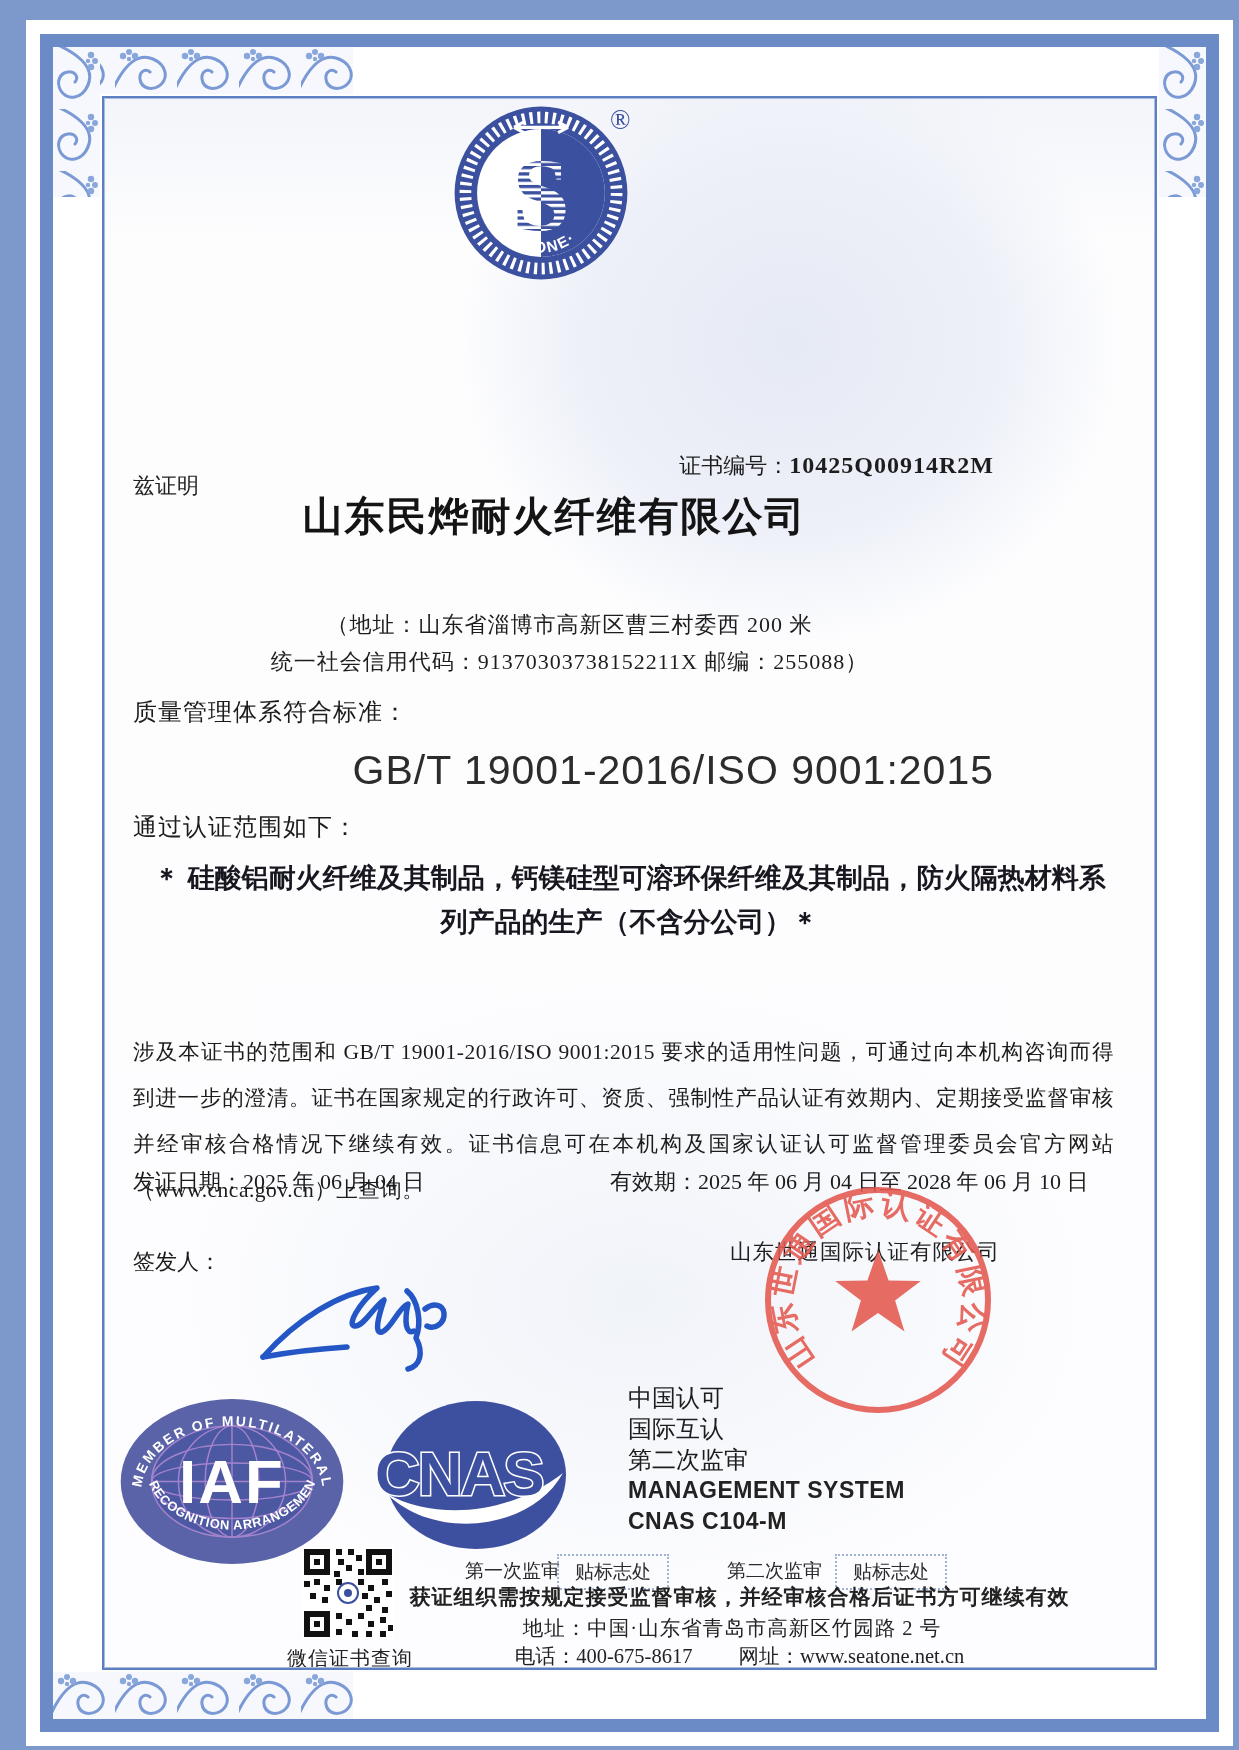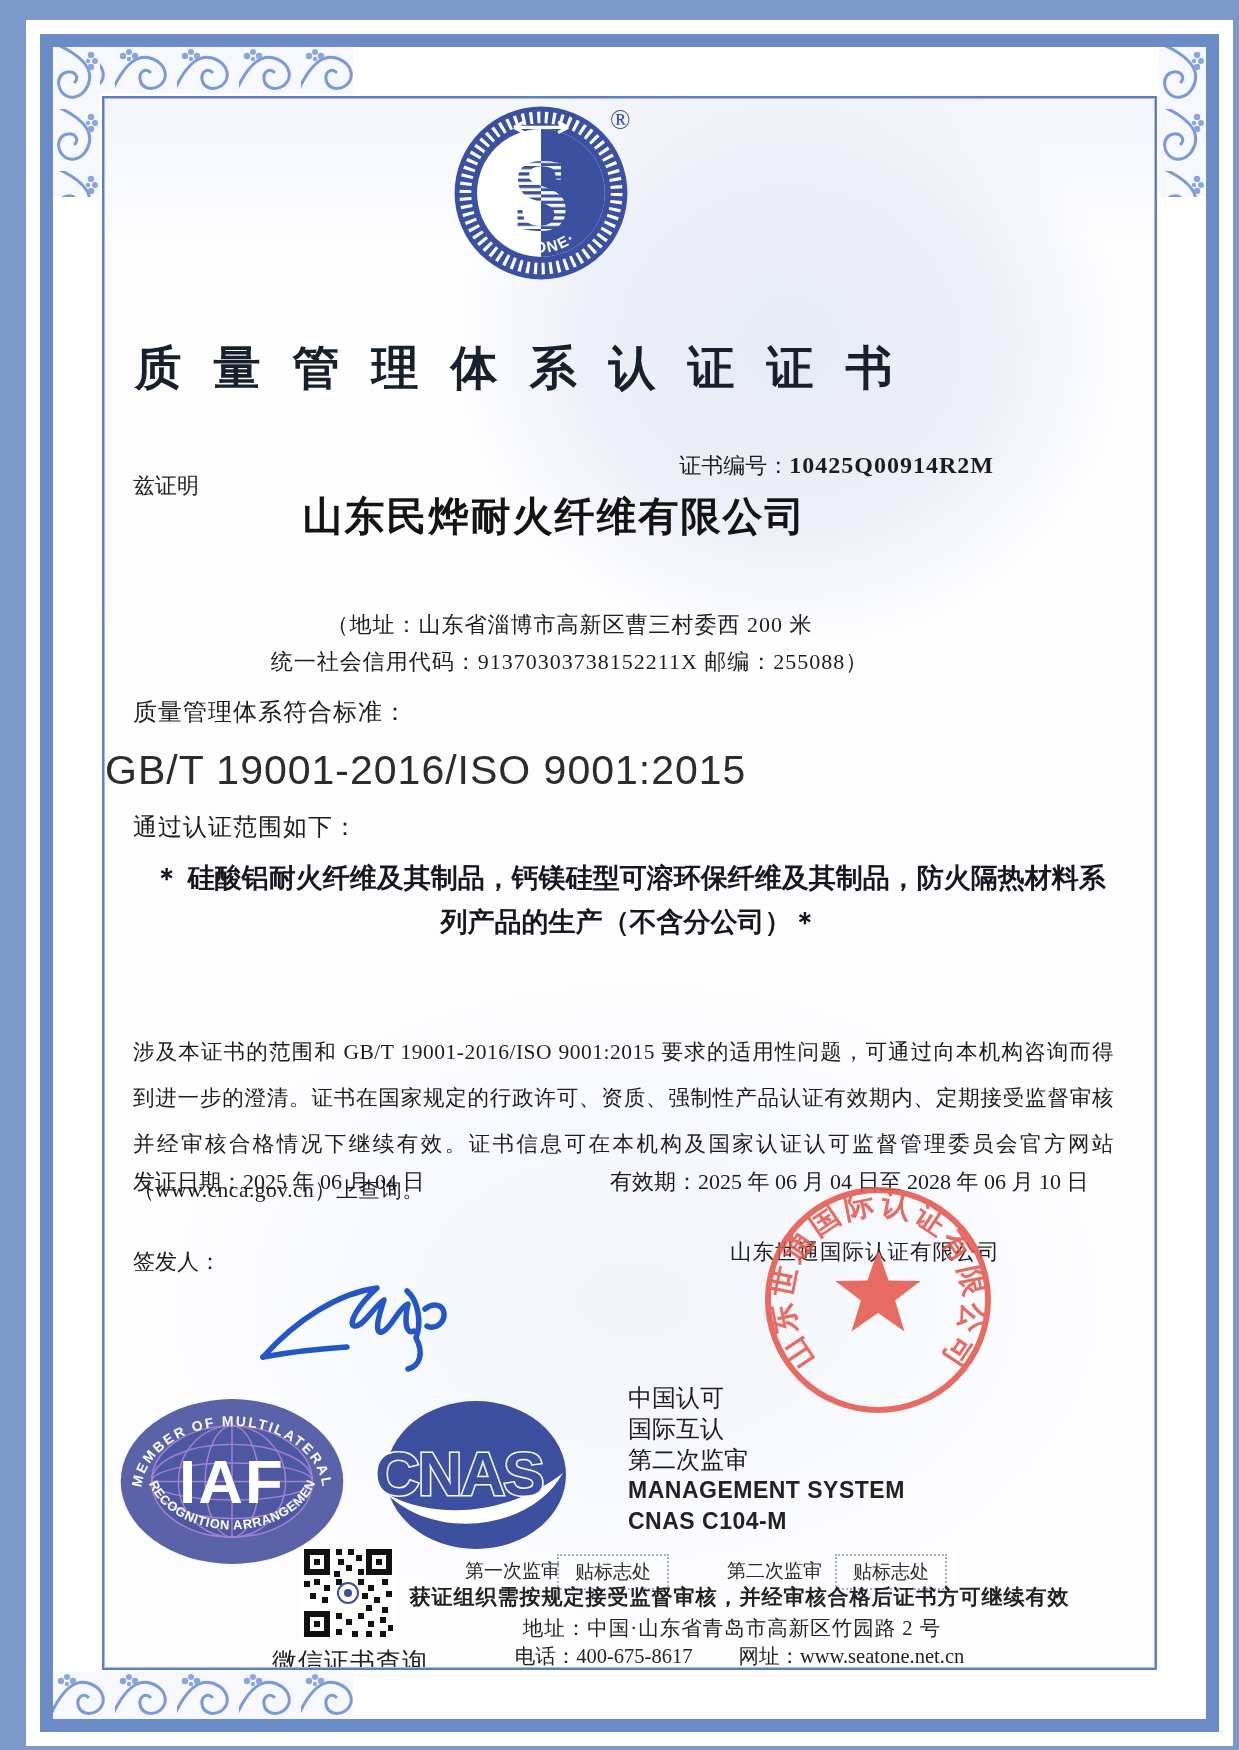--- a/index.html
+++ b/index.html
@@ -22,38 +22,38 @@
   .title{left:0;right:0;top:238px;text-align:center;font-size:47px;font-weight:bold;color:#18202e;letter-spacing:32px;padding-right:200px;white-space:nowrap;}
   .certno{top:352px;right:160px;font-size:22px;color:#1d1d1d;white-space:nowrap;}
   .certno b{font-size:24px;letter-spacing:1px;}
   .certify{left:28px;top:372px;font-size:22px;color:#222;}
   .company{left:0;right:0;top:390px;text-align:center;padding-right:150px;font-family:"Liberation Sans",sans-serif;font-size:40px;font-weight:bold;color:#141414;letter-spacing:2px;}
   .addr{left:0;right:0;text-align:center;padding-right:120px;font-size:22px;color:#1d1d1d;letter-spacing:1px;}
   .addr1{top:511px;}
   .addr2{top:548px;}
   .label-sans{font-family:"Liberation Sans",sans-serif;font-size:24px;color:#1b1b1b;letter-spacing:1px;}
   .std-label{left:28px;top:597px;}
-  .standard{left:0;right:0;top:648px;text-align:left;padding-right:160px;font-family:"Liberation Sans",sans-serif;font-size:41px;color:#2c2c2c;letter-spacing:1px;}
+  .standard{left:0;right:0;top:648px;text-align:right;padding-right:160px;font-family:"Liberation Sans",sans-serif;font-size:41px;color:#2c2c2c;letter-spacing:1px;}
   .scope-label{left:28px;top:712px;}
   .scope{left:40px;right:40px;top:757px;text-align:center;font-family:"Liberation Sans",sans-serif;font-size:27px;font-weight:bold;color:#17171f;line-height:44px;}
   .legal{left:28px;right:40px;top:930px;font-size:21.5px;color:#1c1c1c;line-height:46px;text-align:justify;letter-spacing:0.5px;}
   .dates{left:0;right:0;top:1068px;font-size:22px;color:#1b1b1b;}
   .date-issue{position:absolute;left:28px;top:0;white-space:nowrap;}
   .date-valid{position:absolute;left:505px;top:0;white-space:nowrap;}
   .signer{left:28px;top:1148px;font-size:22px;color:#1b1b1b;font-family:Liberation Serif, serif;}
   .issuer{left:625px;top:1138px;font-size:21.5px;color:#1f1f1f;letter-spacing:1px;}
   .signature{left:150px;top:1178px;width:220px;height:100px;z-index:2;}
   .stamp{left:653px;top:1081px;width:240px;height:240px;z-index:3;opacity:.88;}
   .iaf-logo{left:12px;top:1298px;width:230px;height:170px;}
   .cnas-logo{left:268px;top:1300px;width:200px;height:152px;}
   .accred{left:523px;top:1283px;}
   .accred .cn{font-family:"Liberation Sans",sans-serif;font-size:24px;color:#1d1d1d;line-height:31px;}
   .accred .en{font-family:"Liberation Sans",sans-serif;font-size:23px;font-weight:bold;color:#222;line-height:31px;letter-spacing:0.5px;}
   .qr{left:197px;top:1448px;width:92px;height:92px;}
-  .qr-caption{left:160px;top:1546px;width:170px;text-align:center;font-size:25px;color:#222;letter-spacing:1px;}
+  .qr-caption{left:160px;top:1546px;width:170px;text-align:center;font-size:20px;color:#222;letter-spacing:1px;}
   .audit-row{left:0;right:0;top:1455px;height:34px;font-size:19px;color:#2a2a2a;}
   .audit-label{position:absolute;top:4px;white-space:nowrap;}
   .a1{left:360px;} .a2{left:622px;}
   .audit-box{position:absolute;top:0;border:2px dotted #9fb2d4;padding:3px 16px;white-space:nowrap;color:#2a2a2a;}
   .b1{left:452px;} .b2{left:730px;}
   .notice{left:250px;right:30px;top:1484px;text-align:center;font-size:21px;font-weight:600;color:#222;letter-spacing:1px;}
   .org-addr{left:250px;right:45px;top:1515px;text-align:center;font-size:20.5px;color:#222;letter-spacing:1px;}
   .phone-line{left:250px;right:30px;top:1543px;text-align:center;font-size:20.5px;color:#222;}
   .phone-line .gap{display:inline-block;width:46px;}
   .nowrap{white-space:nowrap;}
@@ -150,21 +150,20 @@
       <g clip-path="url(#clipR)">
           <text x="100" y="141" text-anchor="middle" font-family="Liberation Serif,serif" font-weight="bold" font-size="116" fill="url(#stripeW)">S</text>
         </g>
       <path d="M70,27 H130 M70,27 l11,-6 M70,27 l11,6 M130,27 l-11,-6 M130,27 l-11,6" stroke="#ffffff" stroke-width="3.5" fill="none"></path>
       <text font-family="Liberation Sans,sans-serif" font-weight="bold" font-size="17" fill="#ffffff" letter-spacing="2">
         <textPath href="#seatArc" startOffset="8">·SEATONE·</textPath>
       </text>
     </svg>
     <div class="abs reg-mark">®</div>
 
-    <div class="abs title">质量管理体系认证证书</div>
     <div class="abs certno"><span>证书编号：</span><b>10425Q00914R2M</b></div>
 
     <div class="abs certify">兹证明</div>
     <div class="abs company">山东民烨耐火纤维有限公司</div>
     <div class="abs addr addr1">（地址：山东省淄博市高新区曹三村委西 200 米</div>
     <div class="abs addr addr2">统一社会信用代码：91370303738152211X 邮编：255088）</div>
 
     <div class="abs label-sans std-label">质量管理体系符合标准：</div>
     <div class="abs standard">GB/T 19001-2016/ISO 9001:2015</div>
     <div class="abs label-sans scope-label">通过认证范围如下：</div>

